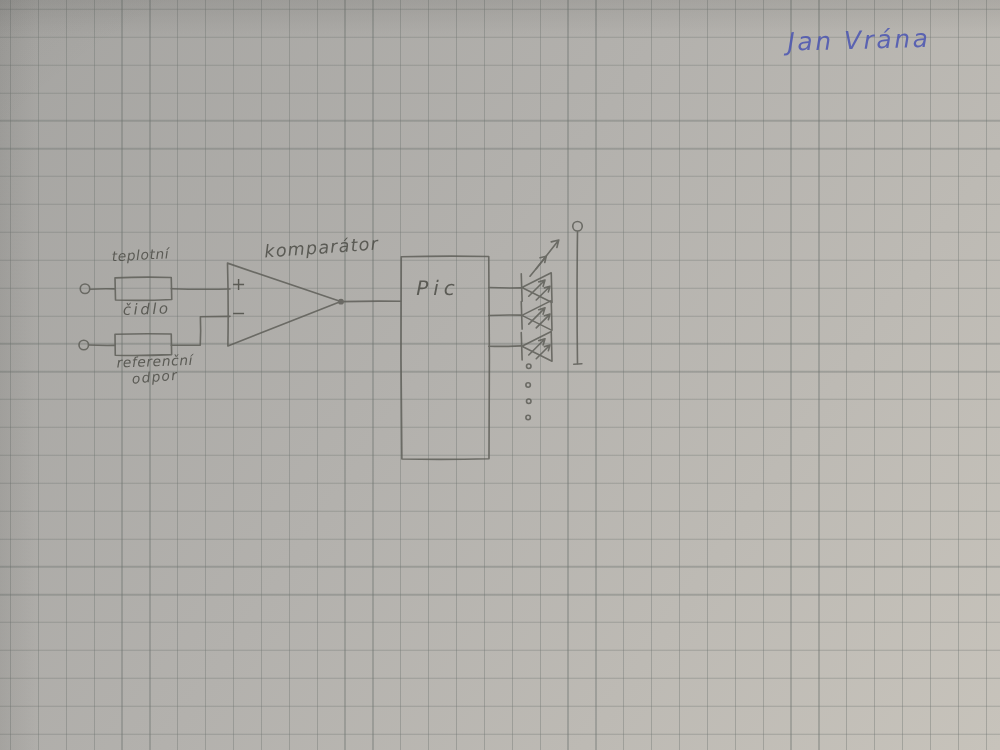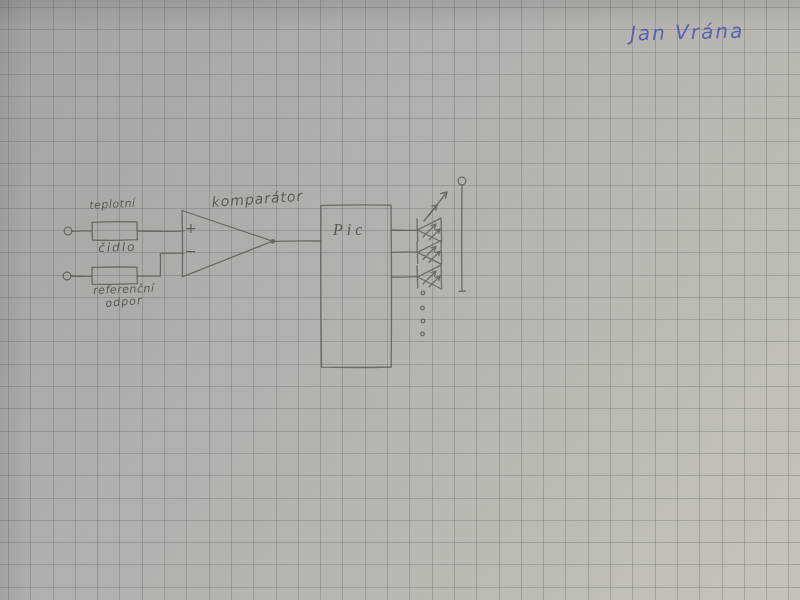--- a/index.html
+++ b/index.html
@@ -28,21 +28,21 @@
     color:#50504a;
     opacity:.88;
     white-space:nowrap;
     transform-origin:left top;
   }
   .lbl-sensor1   {left:89px;  top:199px; font-size:11px; transform:rotate(-3deg); letter-spacing:.5px;}
   .lbl-sensor2   {left:98px;  top:241px; font-size:12px; transform:rotate(-2deg); letter-spacing:2px;}
   .lbl-ref1      {left:93px;  top:284px; font-size:11px; transform:rotate(-2deg); letter-spacing:.5px;}
   .lbl-ref2      {left:105px; top:297px; font-size:11px; transform:rotate(-5deg); letter-spacing:1px;}
   .lbl-comp      {left:211px; top:194px; font-size:14px; transform:rotate(-4deg); letter-spacing:1px;}
-  .lbl-pic       {left:333px; top:221px; font-size:16px; letter-spacing:4px;font-family:Liberation Serif, serif;}
+  .lbl-pic       {left:333px; top:221px; font-size:16px; letter-spacing:4px;}
   .lbl-plus      {left:185px; top:220px; font-size:14px; font-style:normal;}
   .lbl-minus     {left:185px; top:243px; font-size:14px; font-style:normal;}
   .signature{
     position:absolute;left:630px;top:20px;
     font-family:"DejaVu Sans",sans-serif;font-style:italic;
     font-size:20px;color:#4b55b2;opacity:.85;
     transform:rotate(-1.5deg);letter-spacing:2px;
   }
 </style>
 </head>

